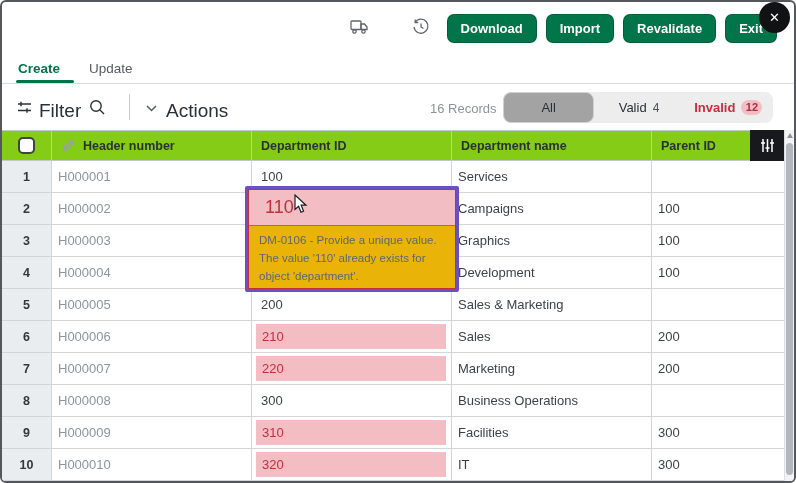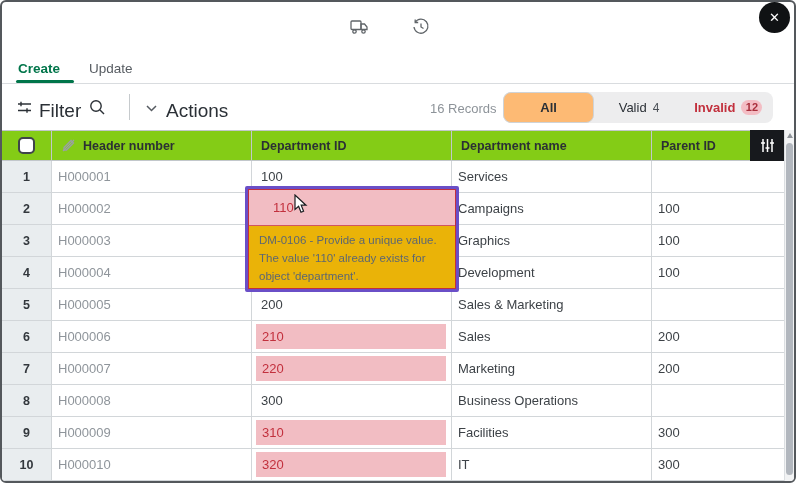--- a/index.html
+++ b/index.html
@@ -48,21 +48,21 @@
   .records-text { position:absolute; left:428px; top:99px; font-size:13px; color:#8d9399; }
 
   .segmented {
     position:absolute; left:501px; top:90px; width:270px; height:31px;
     background:#ededee; border-radius:8px; display:flex;
   }
   .segment {
     flex:1; display:flex; align-items:center; justify-content:center; gap:6px;
     font-size:13px; color:#2b3036; cursor:pointer; border-radius:8px;
   }
-  .segment.selected { background:#fdba74; border:1px solid #cfd3d6; font-weight:700; }
+  .segment.selected { background:#a3a3a3; border:1px solid #cfd3d6; font-weight:400; }
   .segment .count { font-size:12px; color:#4a4f55; }
   .segment.invalid { color:var(--invalid-red); font-weight:700; }
   .segment.invalid .count {
     background:#f3bdc4; color:#a92f3c; font-weight:700; font-size:11px;
     min-width:21px; height:15px; line-height:15px; border-radius:8px; text-align:center; padding:0 3px;
   }
 
   
   .thead {
     position:absolute; left:0; right:10px; top:128px; height:31px;
@@ -103,22 +103,22 @@
   .scroll-thumb { position:absolute; top:13px; bottom:6px; left:1px; width:7px; background:#b2b7be; border-radius:4px; cursor:pointer; }
 
   
   .selection-box {
     position:absolute; left:243px; top:184px; width:214px; height:106px;
     border:3px solid var(--purple); border-radius:2px; background:#fff; z-index:20;
   }
   .error-group { position:absolute; inset:0; border:1px solid var(--invalid-red); display:flex; flex-direction:column; }
   .error-cell {
     height:36px; background:var(--pink); border-bottom:1px solid #cf5560;
-    display:flex; align-items:center; padding-left:24px;
-    color:var(--invalid-red); font-size:13px;
+    display:flex; align-items:center; padding-left:16px;
+    color:var(--invalid-red); font-size:18px;
   }
   .error-tooltip {
     flex:1; background:#eab308; padding:6px 10px 0 10px;
     font-size:11.5px; line-height:1.55; color:#5d6772;
   }
   .cursor-icon { position:absolute; left:292px; top:192px; z-index:30; }
 
   svg { display:block; }
 </style>
 </head>
@@ -137,20 +137,26 @@
   </span>
 
   <span class="topbar-icon history-icon">
     <svg width="18" height="18" viewBox="0 0 18 18" fill="none" stroke="#606569" stroke-width="1.3">
       <path d="M3.2 4.2 A7 7 0 1 1 2 9"></path>
       <path d="M3.2 1.5 v3 h3"></path>
       <path d="M9 5.5 V9 l2.5 1.5"></path>
     </svg>
   </span>
 
+  <div class="btn-row">
+    <button class="gbtn">Download</button>
+    <button class="gbtn">Import</button>
+    <button class="gbtn">Revalidate</button>
+    <button class="gbtn">Exit</button>
+  </div>
 
   <div class="close-btn">✕</div>
 
   <div class="tab tab-create">Create</div>
   <div class="tab tab-update">Update</div>
   <div class="tabs-divider"></div>
   <div class="tab-underline"></div>
 
   <span class="toolbar-item filter-icon">
     <svg width="17" height="14" viewBox="0 0 17 14" stroke="#2b3036" stroke-width="1.4" fill="none">

